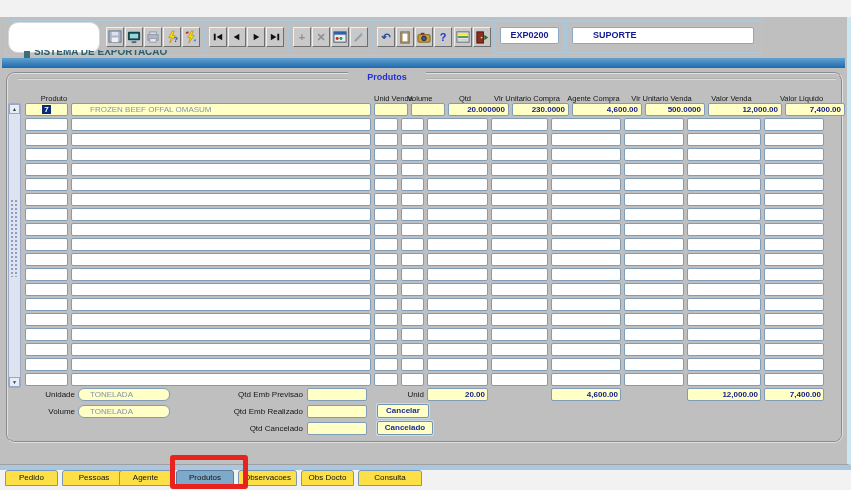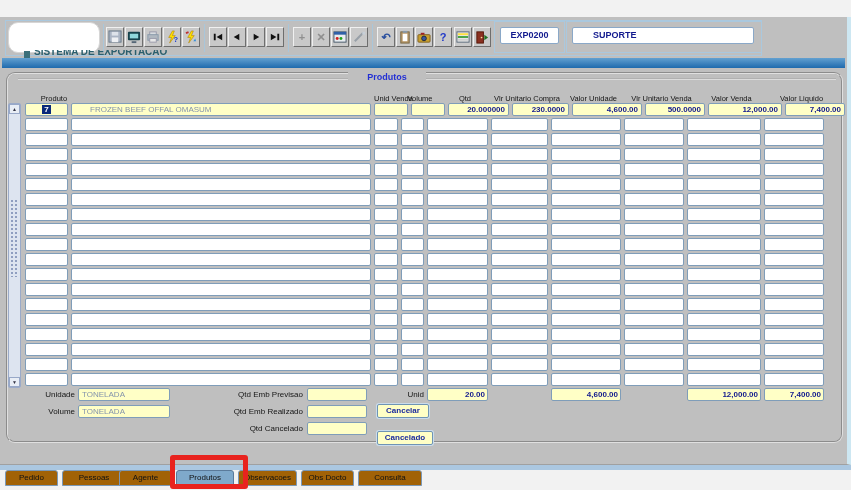--- a/index.html
+++ b/index.html
@@ -76,29 +76,29 @@
           border:1px solid #98a8c8; font-size:5px; line-height:9px; text-align:center; color:#334; }
   .sbtn.up{ top:0; } .sbtn.dn{ bottom:0; }
   .sthumb { position:absolute; left:1px; top:95px; width:9px; height:78px;
             background-image:radial-gradient(circle,#8f9ec0 25%,transparent 30%);
             background-size:4px 4px; }
 
   
   .flabel { position:absolute; font-size:8px; color:#151515; text-align:right; z-index:3; }
   .ffield { position:absolute; height:13px; background:#ffffc6; border:1px solid #7f9db9;
             border-radius:2px; font-size:8px; line-height:11px; z-index:3; }
-  .fmuted { color:#8494ac; padding-left:3px; }
+  .fmuted { color:#8494ac; padding-left:11px;border-radius:6px; }
   .ftotal { text-align:right; padding-right:2px; font-weight:bold; color:#121a8e; }
   .fbtn { position:absolute; height:14px; background:#ffffc6; border:1px solid #6f94b4;
           border-radius:2px; box-shadow:0 0 0 1px #cadcec; font-size:8px; font-weight:bold;
           color:#1a2a9e; text-align:center; line-height:12px; cursor:default; z-index:3; }
 
   
   .tabstrip { position:absolute; left:0; top:465px; width:851px; height:5px; background:#abc7e0; }
-  .tab { position:absolute; top:470px; height:16px; background:#a16207; border:1px solid #7a98b8;
+  .tab { position:absolute; top:470px; height:16px; background:#fde047; border:1px solid #7a98b8;
          border-radius:3px 3px 0 0; font-size:8px; line-height:14px; text-align:center;
          color:#111; cursor:default; }
   .tab.active { background:#7fa9cb; border-color:#5a7a9a; }
   .red-annot { position:absolute; left:170px; top:455px; width:78px; height:34px;
                border:5px solid #e8231e; border-radius:3px; z-index:40; }
 </style>
 </head>
 <body>
 
 <div class="screen">
@@ -267,21 +267,21 @@
       <div class="hcell c-vol">
         <span>Volume</span>
       </div>
       <div class="hcell c-qtd">
         <span>Qtd</span>
       </div>
       <div class="hcell c-vuc">
         <span>Vlr Unitario Compra</span>
       </div>
       <div class="hcell c-vc">
-        <span>Valor Unidade</span>
+        <span>Agente Compra</span>
       </div>
       <div class="hcell c-vuv">
         <span>Vlr Unitario Venda</span>
       </div>
       <div class="hcell c-vv">
         <span>Valor Venda</span>
       </div>
       <div class="hcell c-vl">
         <span>Valor Liquido</span>
       </div>
@@ -534,21 +534,21 @@
   <div class="flabel" style="left:180px;width:123px;top:424px">Qtd Cancelado</div>
   <div class="ffield" style="left:307px;top:422px;width:60px"></div>
 
   <div class="flabel" style="left:330px;width:94px;top:390px">Unid</div>
   <div class="ffield ftotal" style="left:427px;top:388px;width:61px">20.00</div>
   <div class="ffield ftotal" style="left:551px;top:388px;width:70px">4,600.00</div>
   <div class="ffield ftotal" style="left:687px;top:388px;width:74px">12,000.00</div>
   <div class="ffield ftotal" style="left:764px;top:388px;width:60px">7,400.00</div>
 
   <button class="fbtn" style="left:377px;top:404px;width:52px">Cancelar</button>
-  <button class="fbtn" style="left:377px;top:431px;width:56px">Cancelado</button>
+  <button class="fbtn" style="left:377px;top:421px;width:56px">Cancelado</button>
 
   <div class="tabstrip"></div>
   <div id="tabbar">
       <div class="tab" style="left: 5px; width: 53px;">Pedido</div>
       <div class="tab" style="left: 62px; width: 64px;">Pessoas</div>
       <div class="tab" style="left: 119px; width: 53px;">Agente</div>
       <div class="tab active" style="left: 176px; width: 58px;">Produtos</div>
       <div class="tab" style="left: 238px; width: 59px;">Observacoes</div>
       <div class="tab" style="left: 301px; width: 53px;">Obs Docto</div>
       <div class="tab" style="left: 358px; width: 64px;">Consulta</div>

